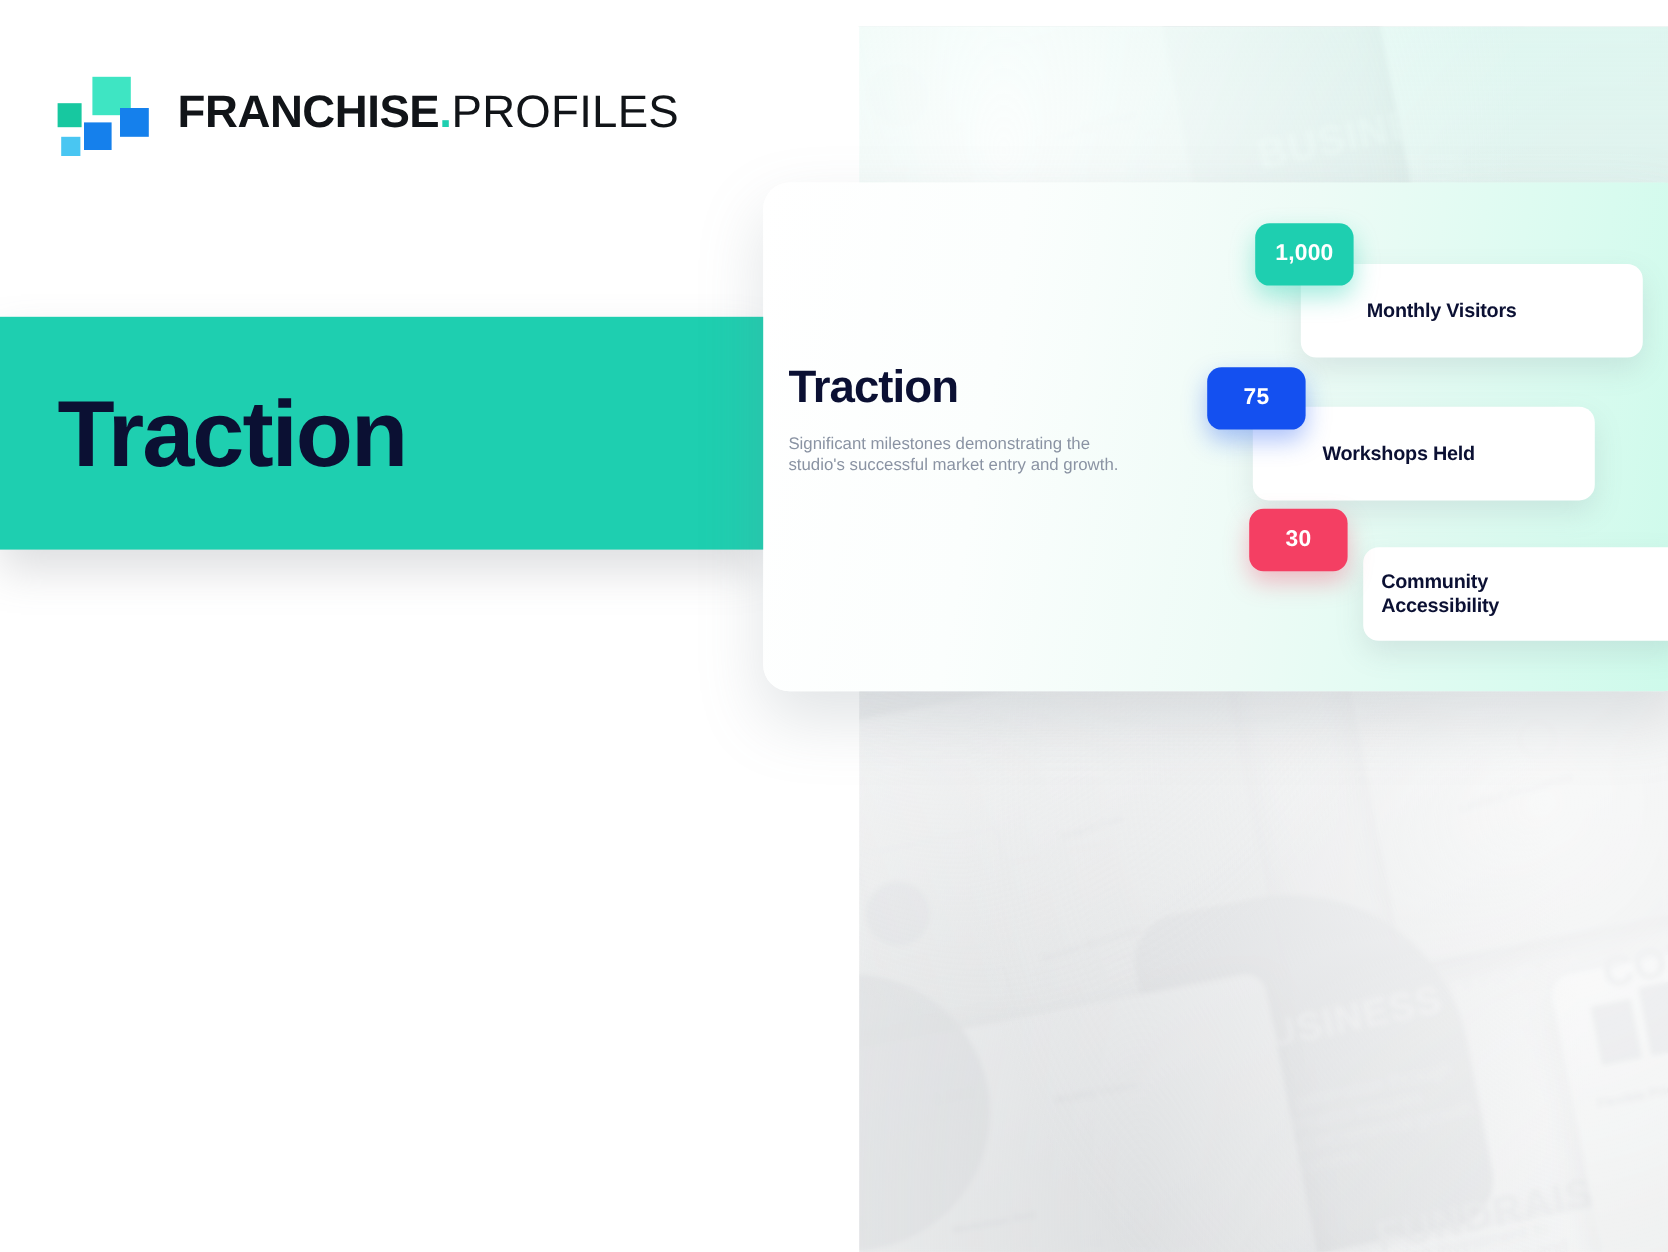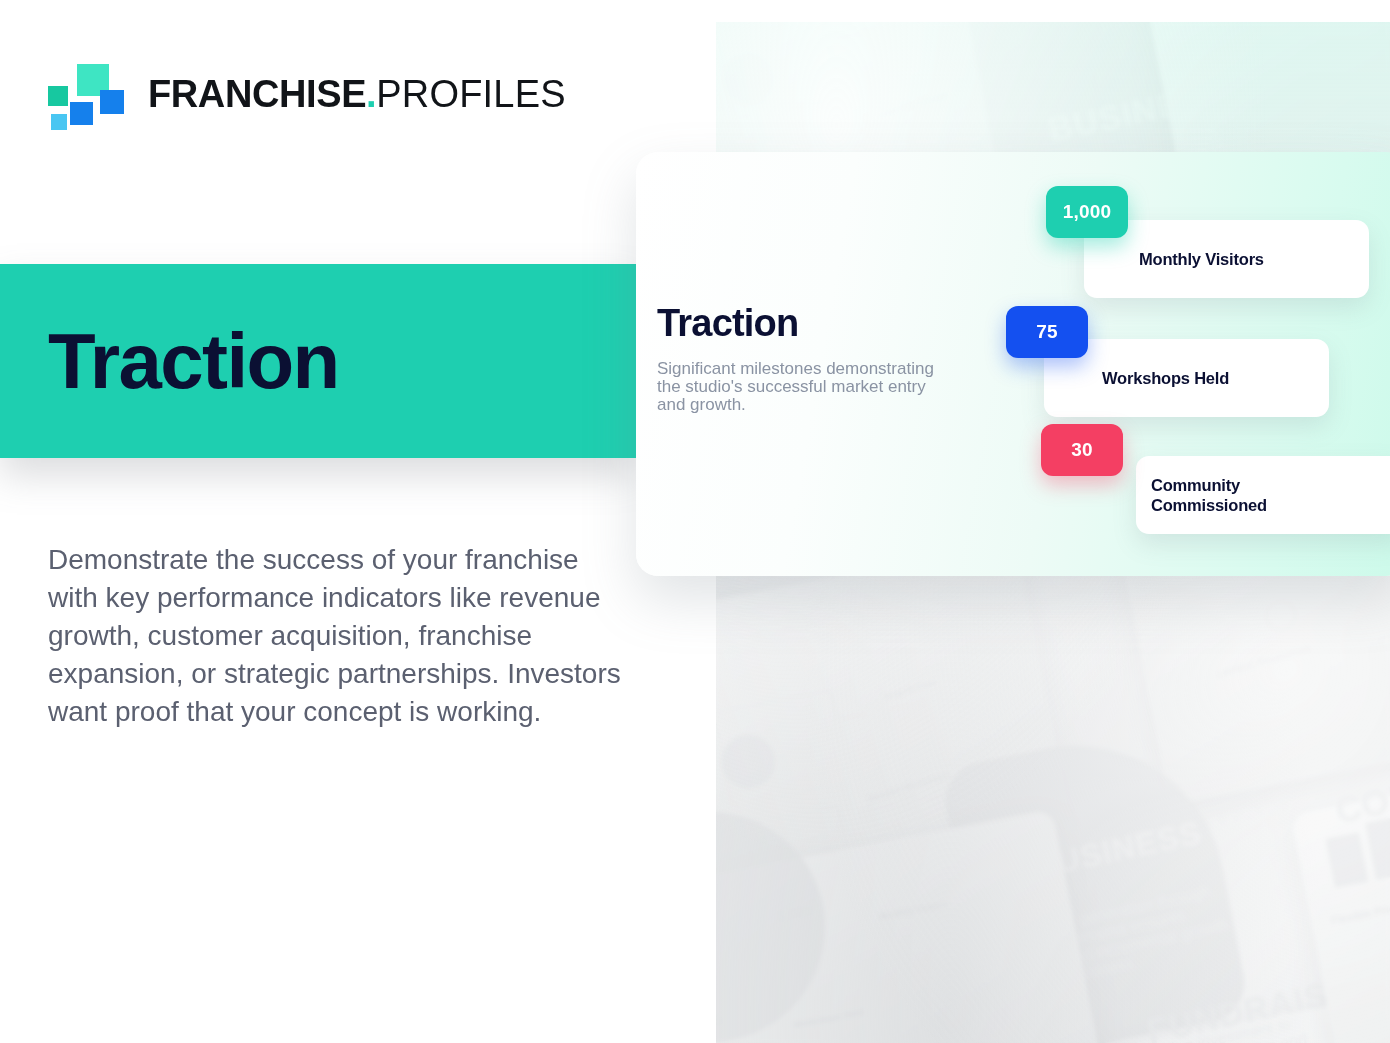--- a/index.html
+++ b/index.html
@@ -191,21 +191,21 @@
   }
   .card-title {
     font-size: 38px;
     font-weight: 800;
     letter-spacing: -0.8px;
     color: #0b1033;
     line-height: 1;
   }
   .card-sub {
     margin-top: 18px;
-    font-size: 17px;
+    font-size: 14px;
     line-height: 18px;
     color: #8a93a3;
     font-weight: 400;
     width: 300px;
   }
 
   .metrics {
     position: absolute;
     left: 370px; top: 30px;
     width: 400px;
@@ -360,21 +360,20 @@
       </div>
       <div class="logo-word">
         <span class="bold">FRANCHISE</span><span class="dot">.</span><span class="thin">PROFILES</span>
       </div>
     </div>
 
     <div class="teal-banner">
       <h1>Traction</h1>
     </div>
 
-    <p class="left-body">Demonstrate the success of your franchise with key performance indicators like revenue growth, customer acquisition, franchise expansion, or strategic partnerships. Investors want proof that your concept is working.</p>
   </div>
 
   <div class="traction-card">
 
     <div class="card-left">
       <div class="card-title">Traction</div>
       <div class="card-sub">Significant milestones demonstrating the studio's successful market entry and growth.</div>
     </div>
 
     <div class="metrics">
@@ -393,21 +392,21 @@
           <span class="metric-label">Workshops Held</span>
         </div>
         <div class="metric-badge" style="background: rgb(20, 80, 240);">
           <span>75</span>
         </div>
       </div>
 
       <div class="metric-row row3">
         <div class="metric-card">
           <span class="metric-label">Community
-Commissioned</span>
+Accessibility</span>
         </div>
         <div class="metric-badge" style="background: rgb(244, 63, 99);">
           <span>30</span>
         </div>
       </div>
 
     </div>
   </div>
 
   <div class="bottom-fade"></div>

